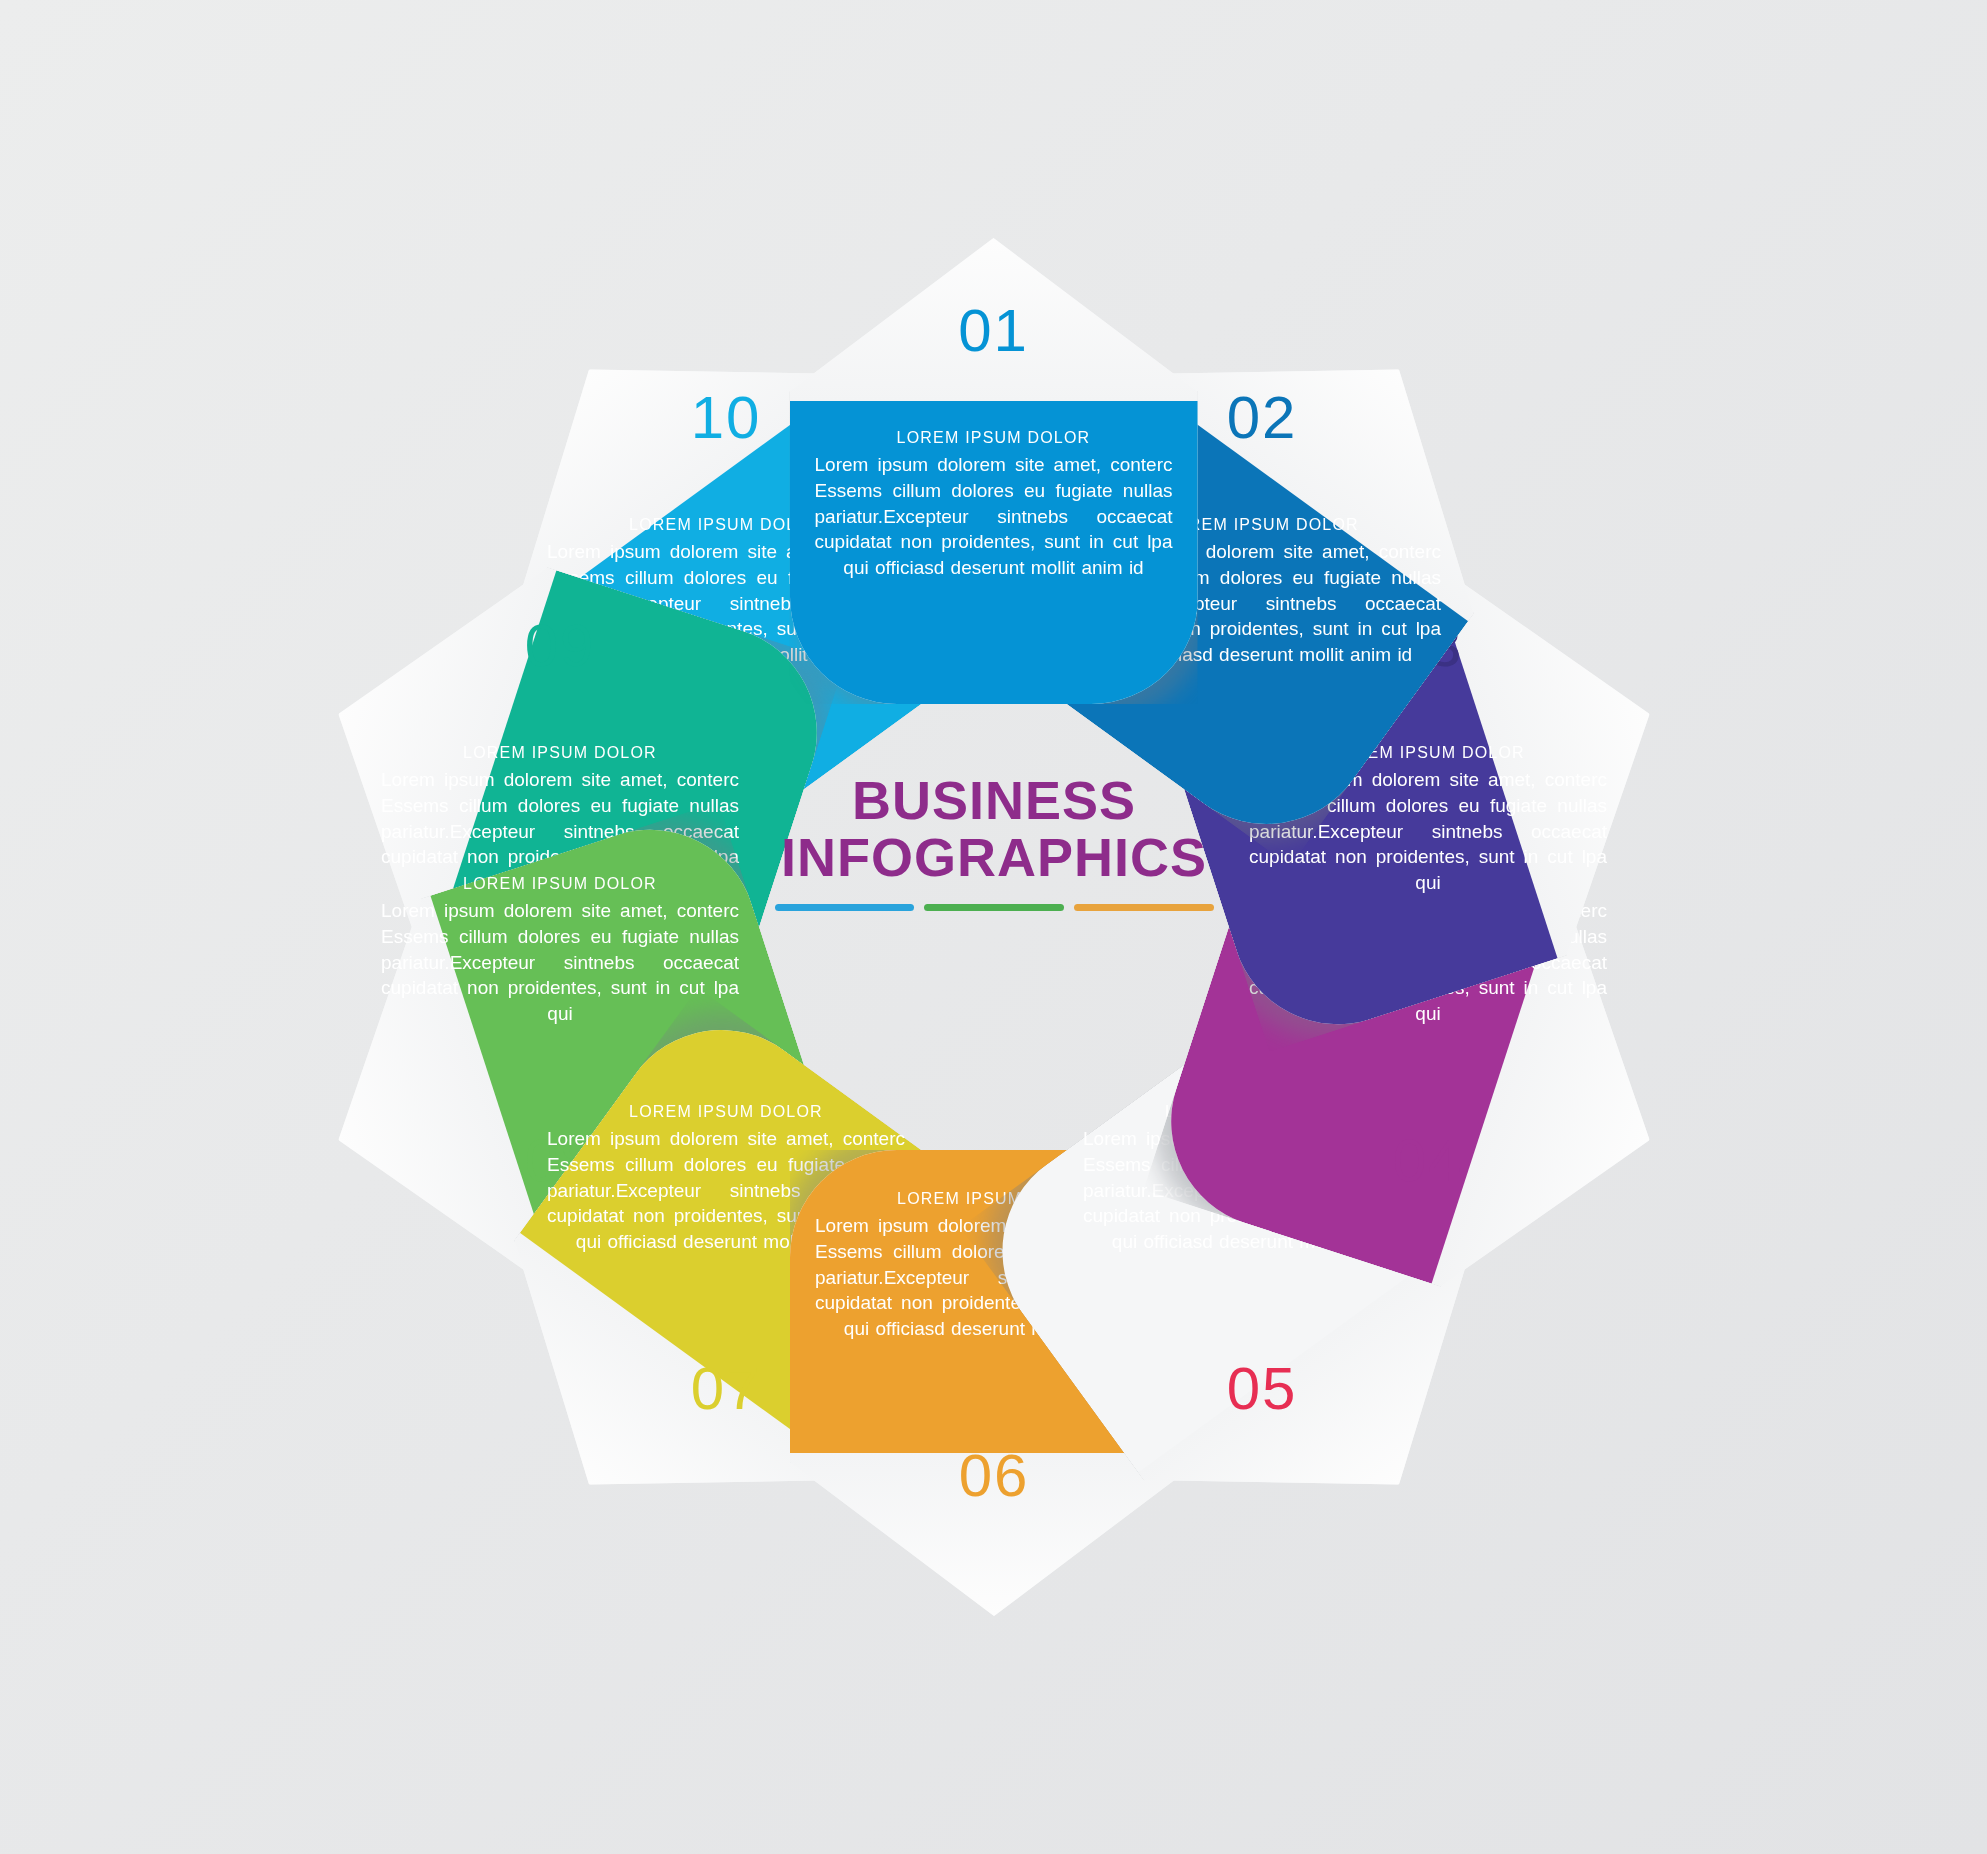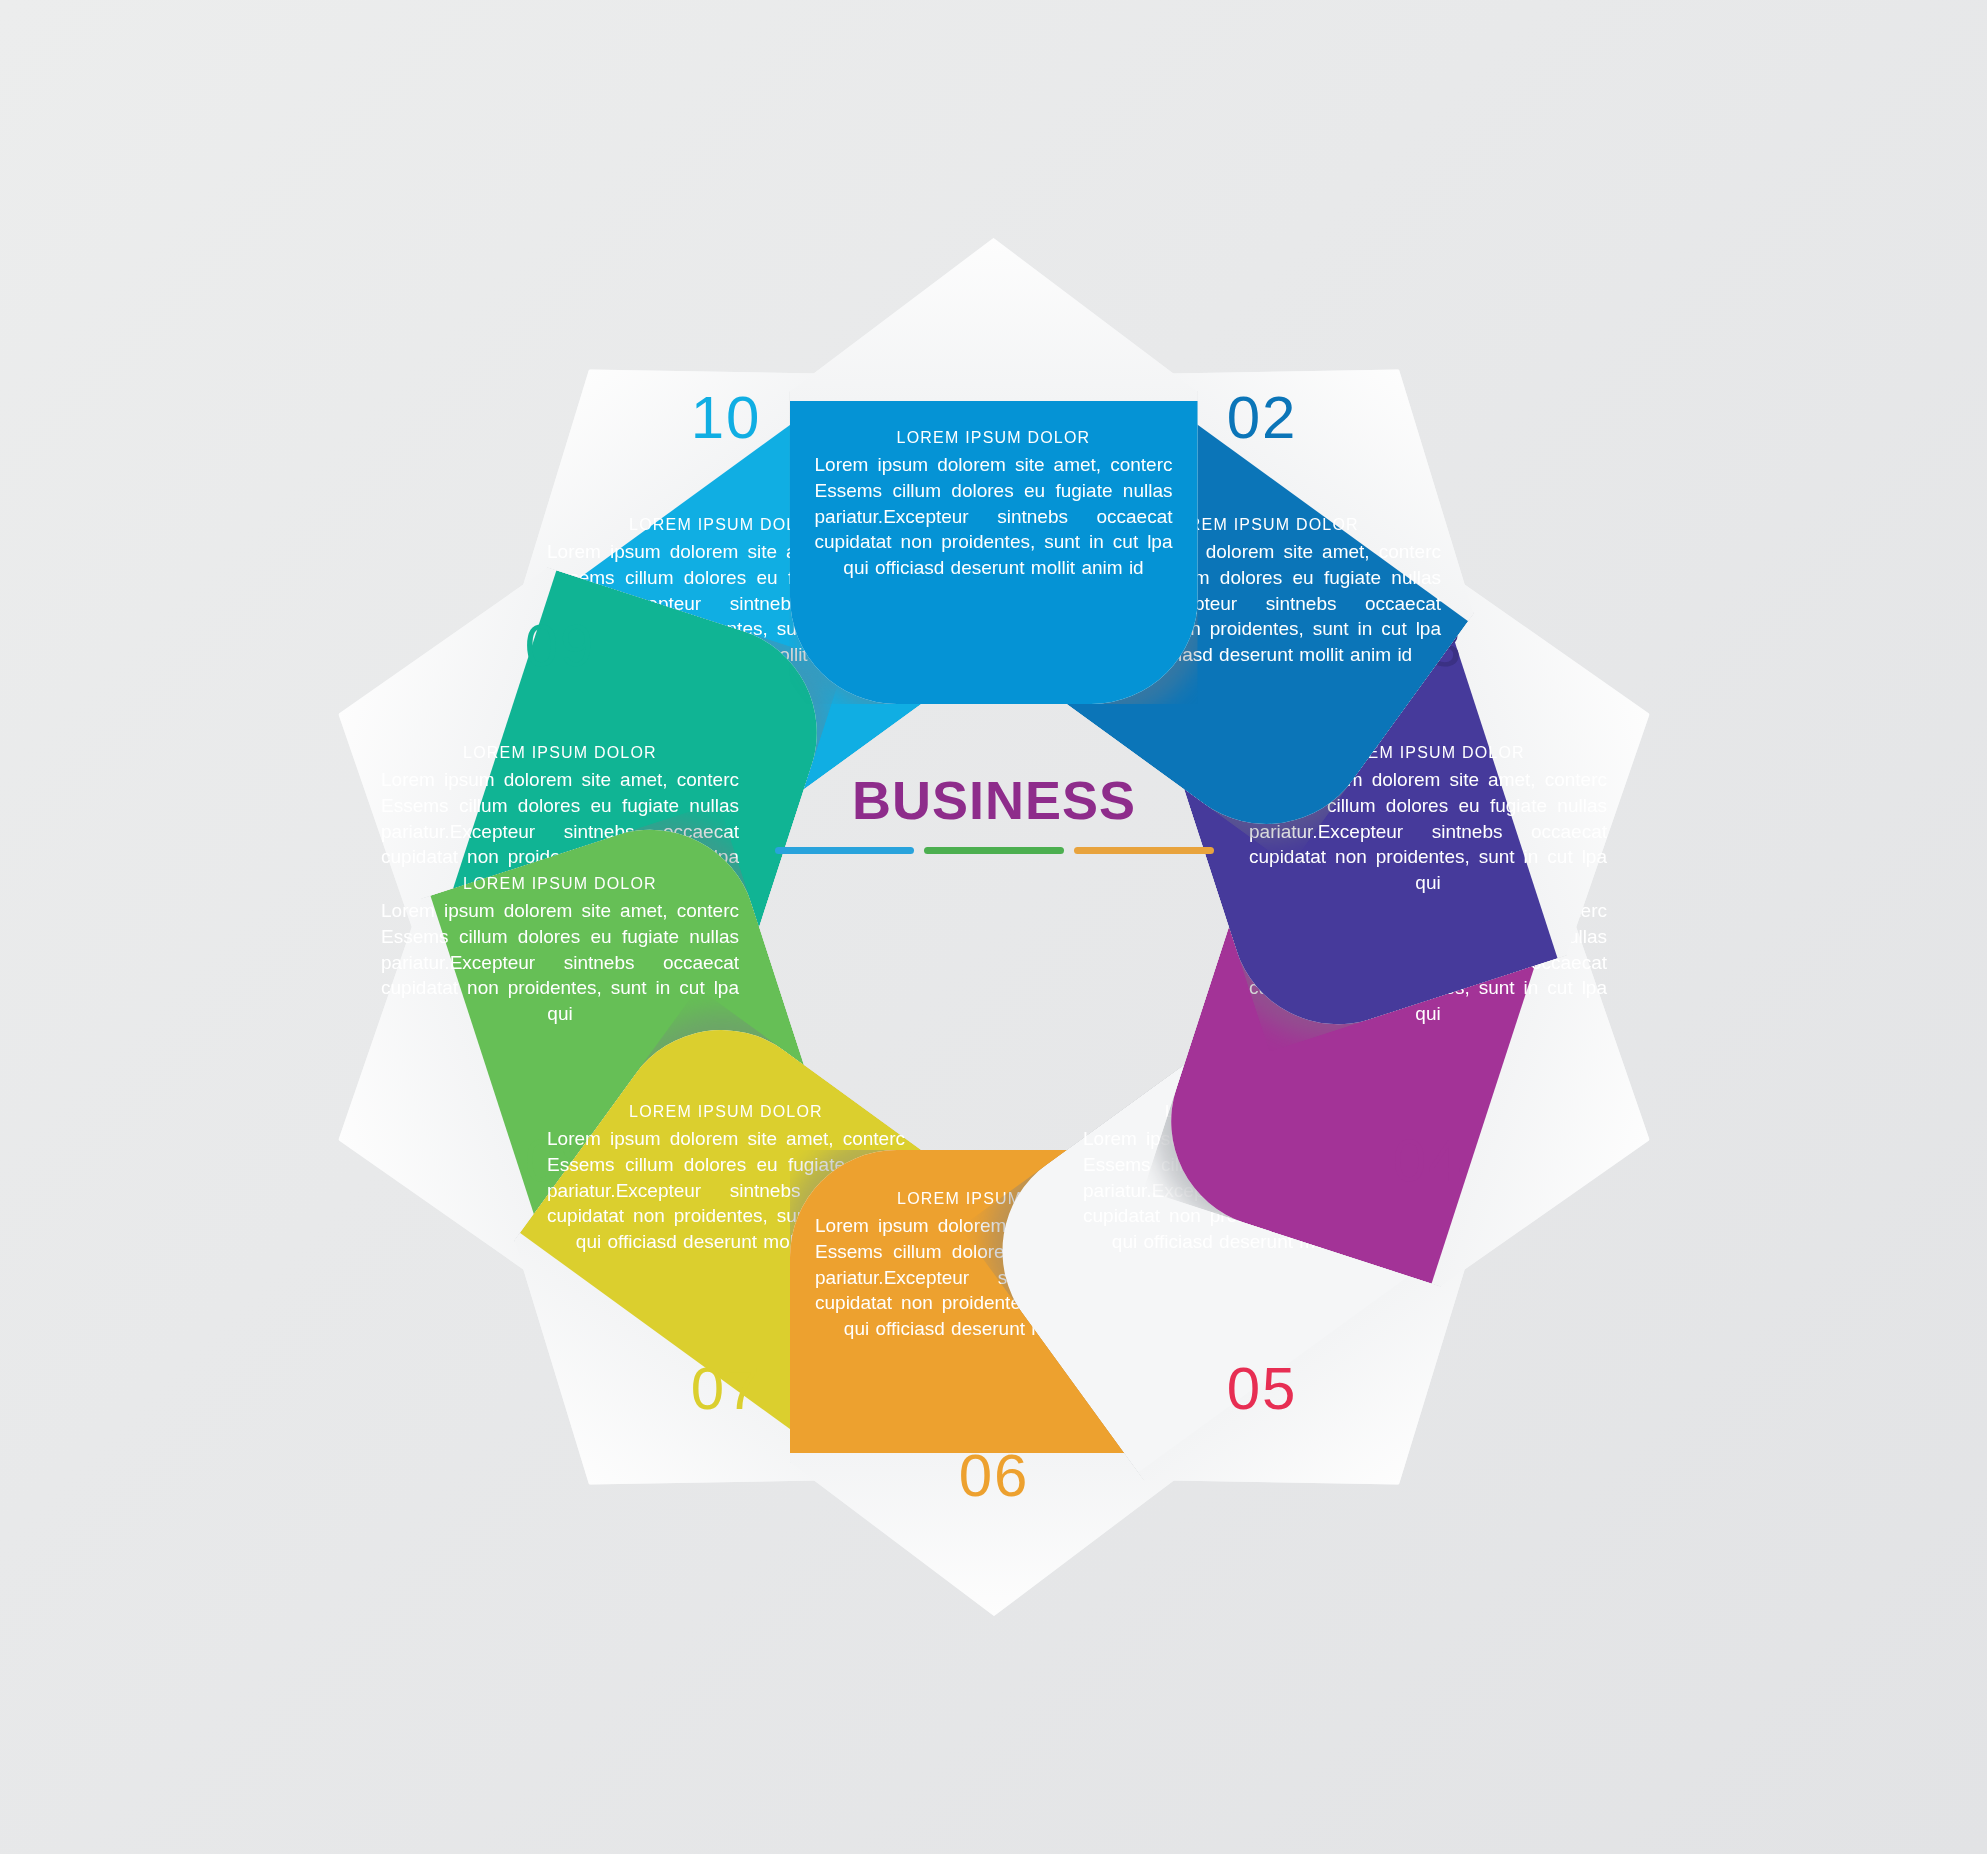--- a/index.html
+++ b/index.html
@@ -130,20 +130,21 @@
 
 <div id="canvas">
 
   <div id="petals">
       <div class="petal" style="transform: translate(2.87792e-14px, -456px) rotate(0deg); z-index: 20;">
         <div class="petal-inner">
           <div class="petal-cap"></div>
           <div class="petal-body" style="background: rgb(5, 147, 213);"></div>
         </div>
         <div class="upright" style="transform: rotate(0deg);">
+          <div class="petal-number" style="color: rgb(5, 147, 213);">01</div>
           <div class="petal-text">
             <div class="petal-title">LOREM IPSUM DOLOR</div>
             <div class="petal-desc">Lorem ipsum dolorem site amet, conterc Essems cillum dolores eu fugiate nullas pariatur.Excepteur sintnebs occaecat cupidatat non proidentes, sunt in cut lpa qui officiasd deserunt mollit anim id</div>
           </div>
         </div>
       </div>
       <div class="petal" style="transform: translate(268px, -369px) rotate(36deg); z-index: 19;">
         <div class="petal-inner">
           <div class="petal-cap"></div>
           <div class="petal-body" style="background: rgb(11, 117, 184);"></div>
@@ -258,20 +259,21 @@
             <div class="petal-title">LOREM IPSUM DOLOR</div>
             <div class="petal-desc">Lorem ipsum dolorem site amet, conterc Essems cillum dolores eu fugiate nullas pariatur.Excepteur sintnebs occaecat cupidatat non proidentes, sunt in cut lpa qui officiasd deserunt mollit anim id</div>
           </div>
         </div>
       </div>
     </div>
 
   <div id="center">
     <div id="center-title" style="color: rgb(142, 44, 139);">
       <div>BUSINESS</div>
+      <div>INFOGRAPHICS</div>
     </div>
     <div id="center-rules">
         <div class="rule" style="background: rgb(41, 163, 220);"></div>
         <div class="rule" style="background: rgb(76, 175, 80);"></div>
         <div class="rule" style="background: rgb(232, 163, 61);"></div>
       </div>
   </div>
 
 </div>
 

